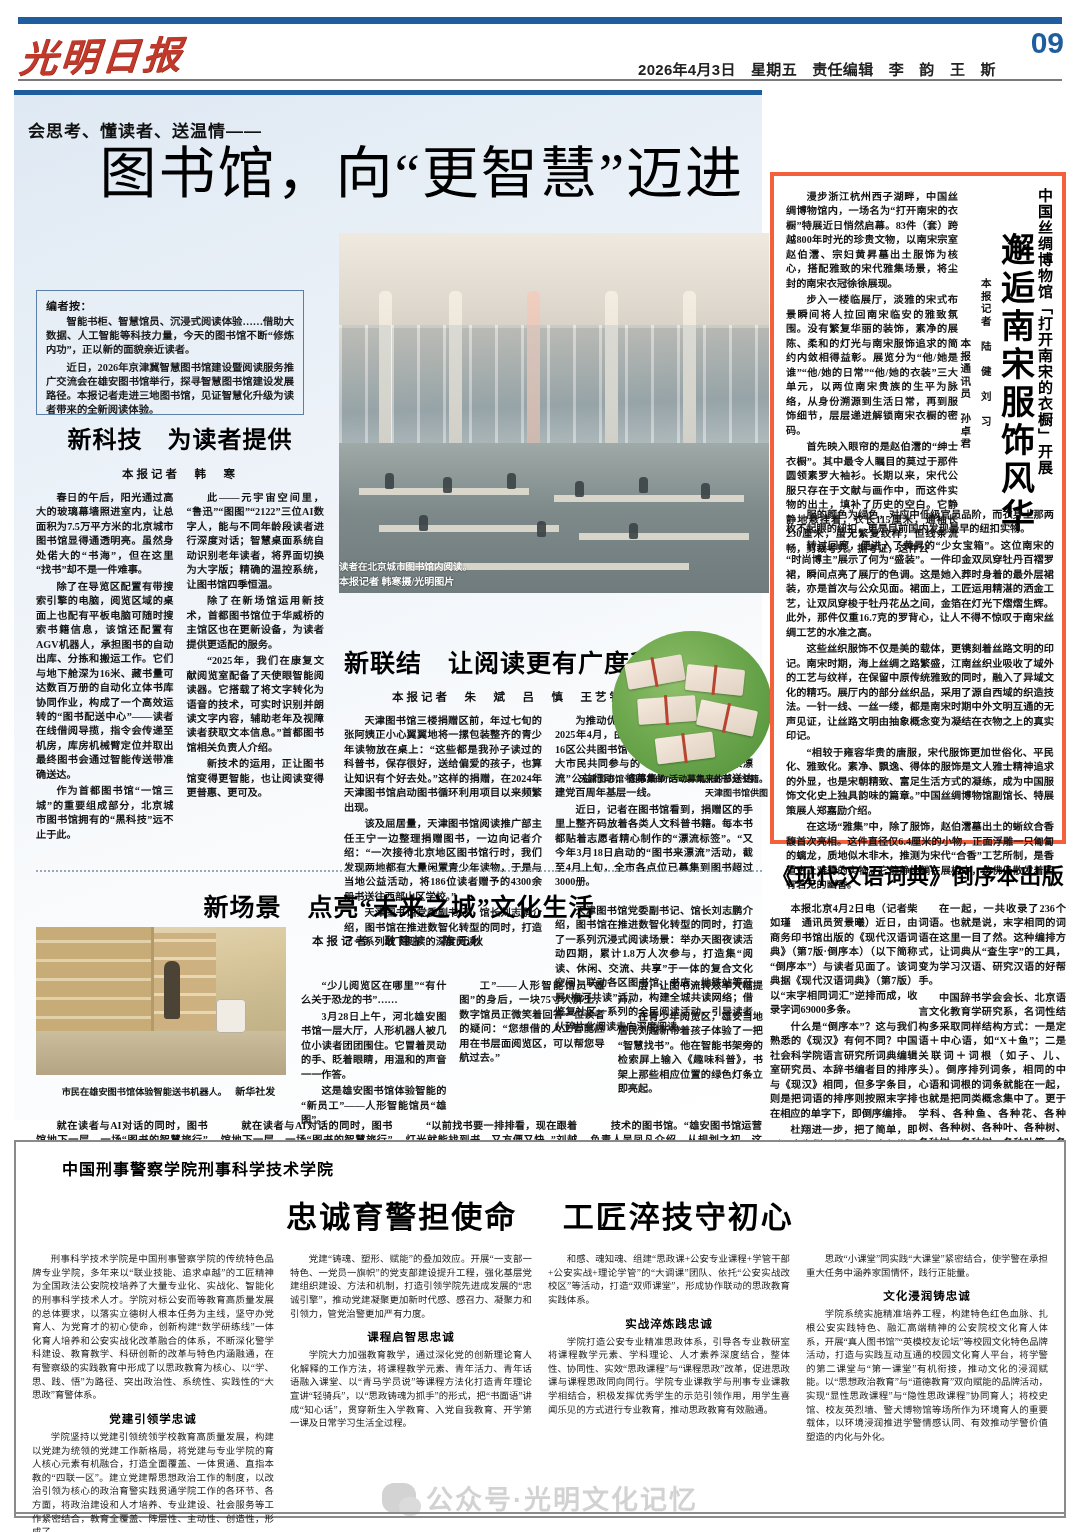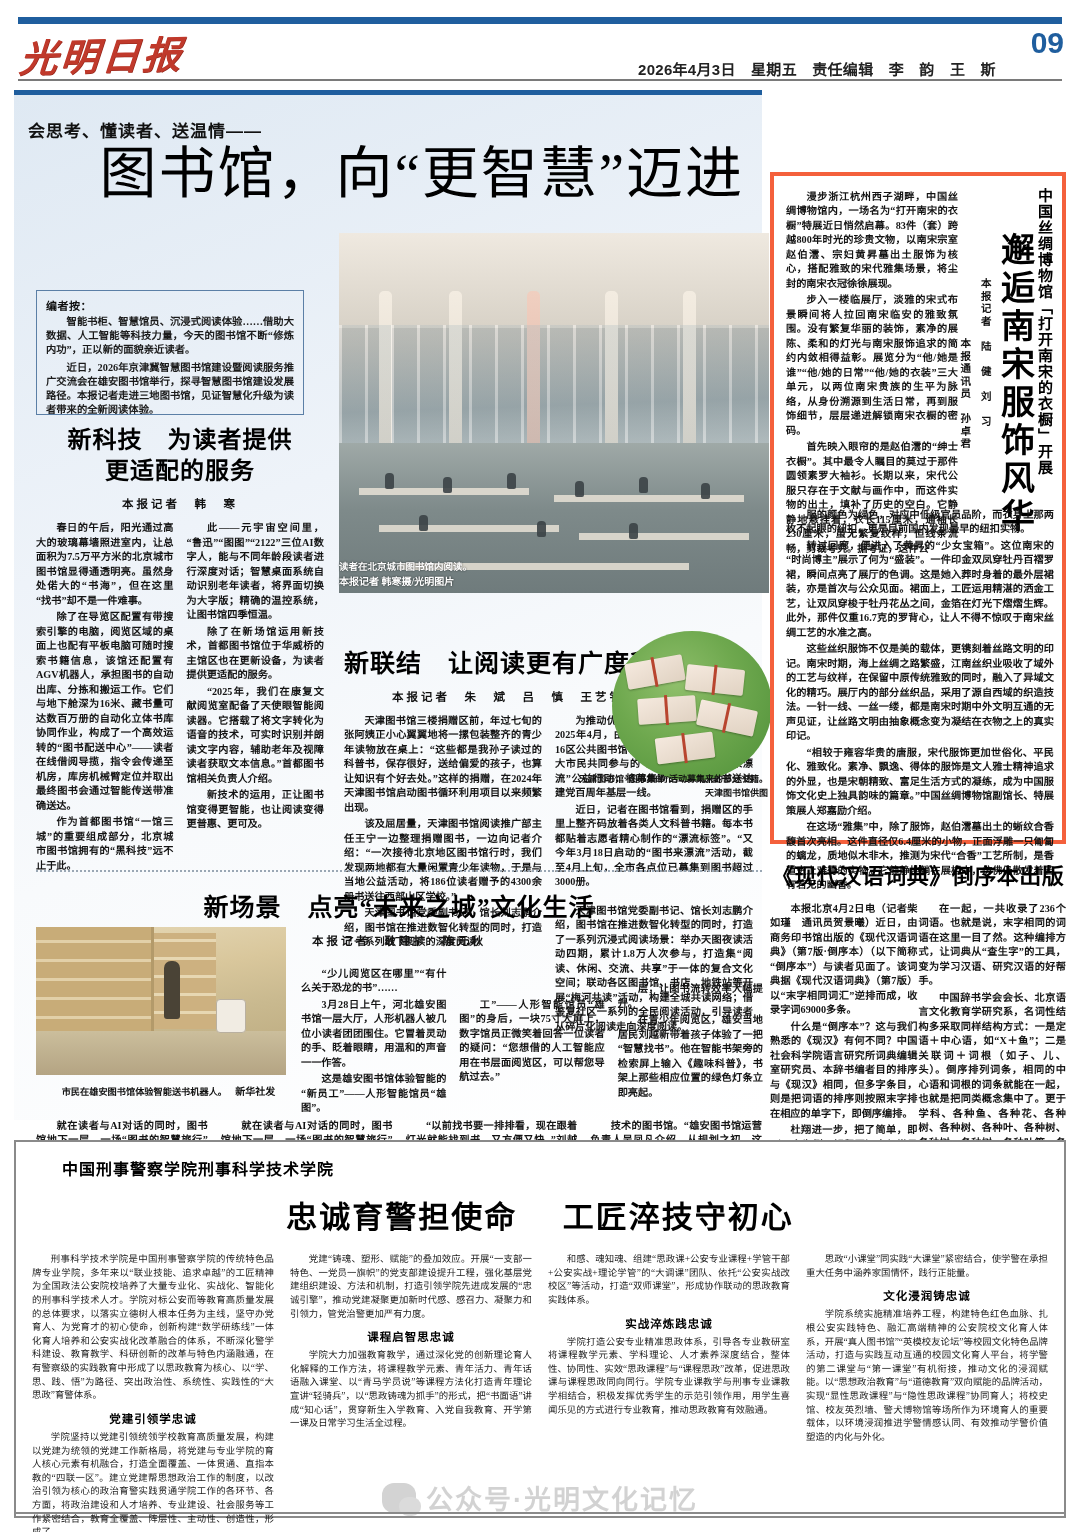--- a/index.html
+++ b/index.html
@@ -237,22 +237,22 @@
   .photo-robot .rb {
     position: absolute; left: 180px; top: 72px; width: 30px; height: 34px;
     background: #f1ece3; border: 1px solid #b9b0a0; border-radius: 4px;
   }
   .robot-cap {
     position: absolute; left: 0; top: 196px; width: 265px;
     font-size: 9.2px; font-weight: 700; color: #111; text-align: center;
   }
   .robot-cap .src { font-size: 10px; margin-left: 6px; }
   .sub3-cols {
-    position: absolute; left: 265px; top: 80px; width: 462px;
-    display: flex; gap: 13px; align-items: center;
+    position: absolute; left: 265px; top: 92px; width: 462px;
+    display: flex; gap: 13px;
   }
   .sub3-bottom {
     position: absolute; left: 0; top: 232px; width: 726px;
     display: flex; gap: 13px;
   }
 
   
   .right-col {
     position: absolute; left: 770px; top: 82px;
     width: 296px; height: 672px;
@@ -418,21 +418,20 @@
       <div class="person" style="left:290px;top:290px"></div>
     </div>
     <div class="photo-cap">
       <span>读者在北京城市图书馆内阅读。</span>
       <span class="c2">本报记者 韩寒摄/光明图片</span>
     </div>
 
     <div class="sub1">
       <div class="sub1-h">
         <div>新科技　为读者提供</div>
-        <div>更适配的服务</div>
       </div>
       <div class="byline">本报记者　韩　寒</div>
       <div class="cols-2">
         <div class="col-body">
           <p>春日的午后，阳光通过高大的玻璃幕墙照进室内，让总面积为7.5万平方米的北京城市图书馆显得通透明亮。虽然身处偌大的“书海”，但在这里“找书”却不是一件难事。</p>
           <p>除了在导览区配置有带搜索引擎的电脑，阅览区域的桌面上也配有平板电脑可随时搜索书籍信息，该馆还配置有AGV机器人，承担图书的自动出库、分拣和搬运工作。它们与地下舱深为16米、藏书量可达数百万册的自动化立体书库协同作业，构成了一个高效运转的“图书配送中心”——读者在线借阅导揽，指令会传递至机房，库房机械臂定位并取出最终图书会通过智能传送带准确送达。</p>
           <p>作为首都图书馆“一馆三城”的重要组成部分，北京城市图书馆拥有的“黑科技”远不止于此。</p>
         </div>
         <div class="col-body">
           <p>此——元宇宙空间里，“鲁迅”“图图”“2122”三位AI数字人，能与不同年龄段读者进行深度对话；智慧桌面系统自动识别老年读者，将界面切换为大字版；精确的温控系统，让图书馆四季恒温。</p>

